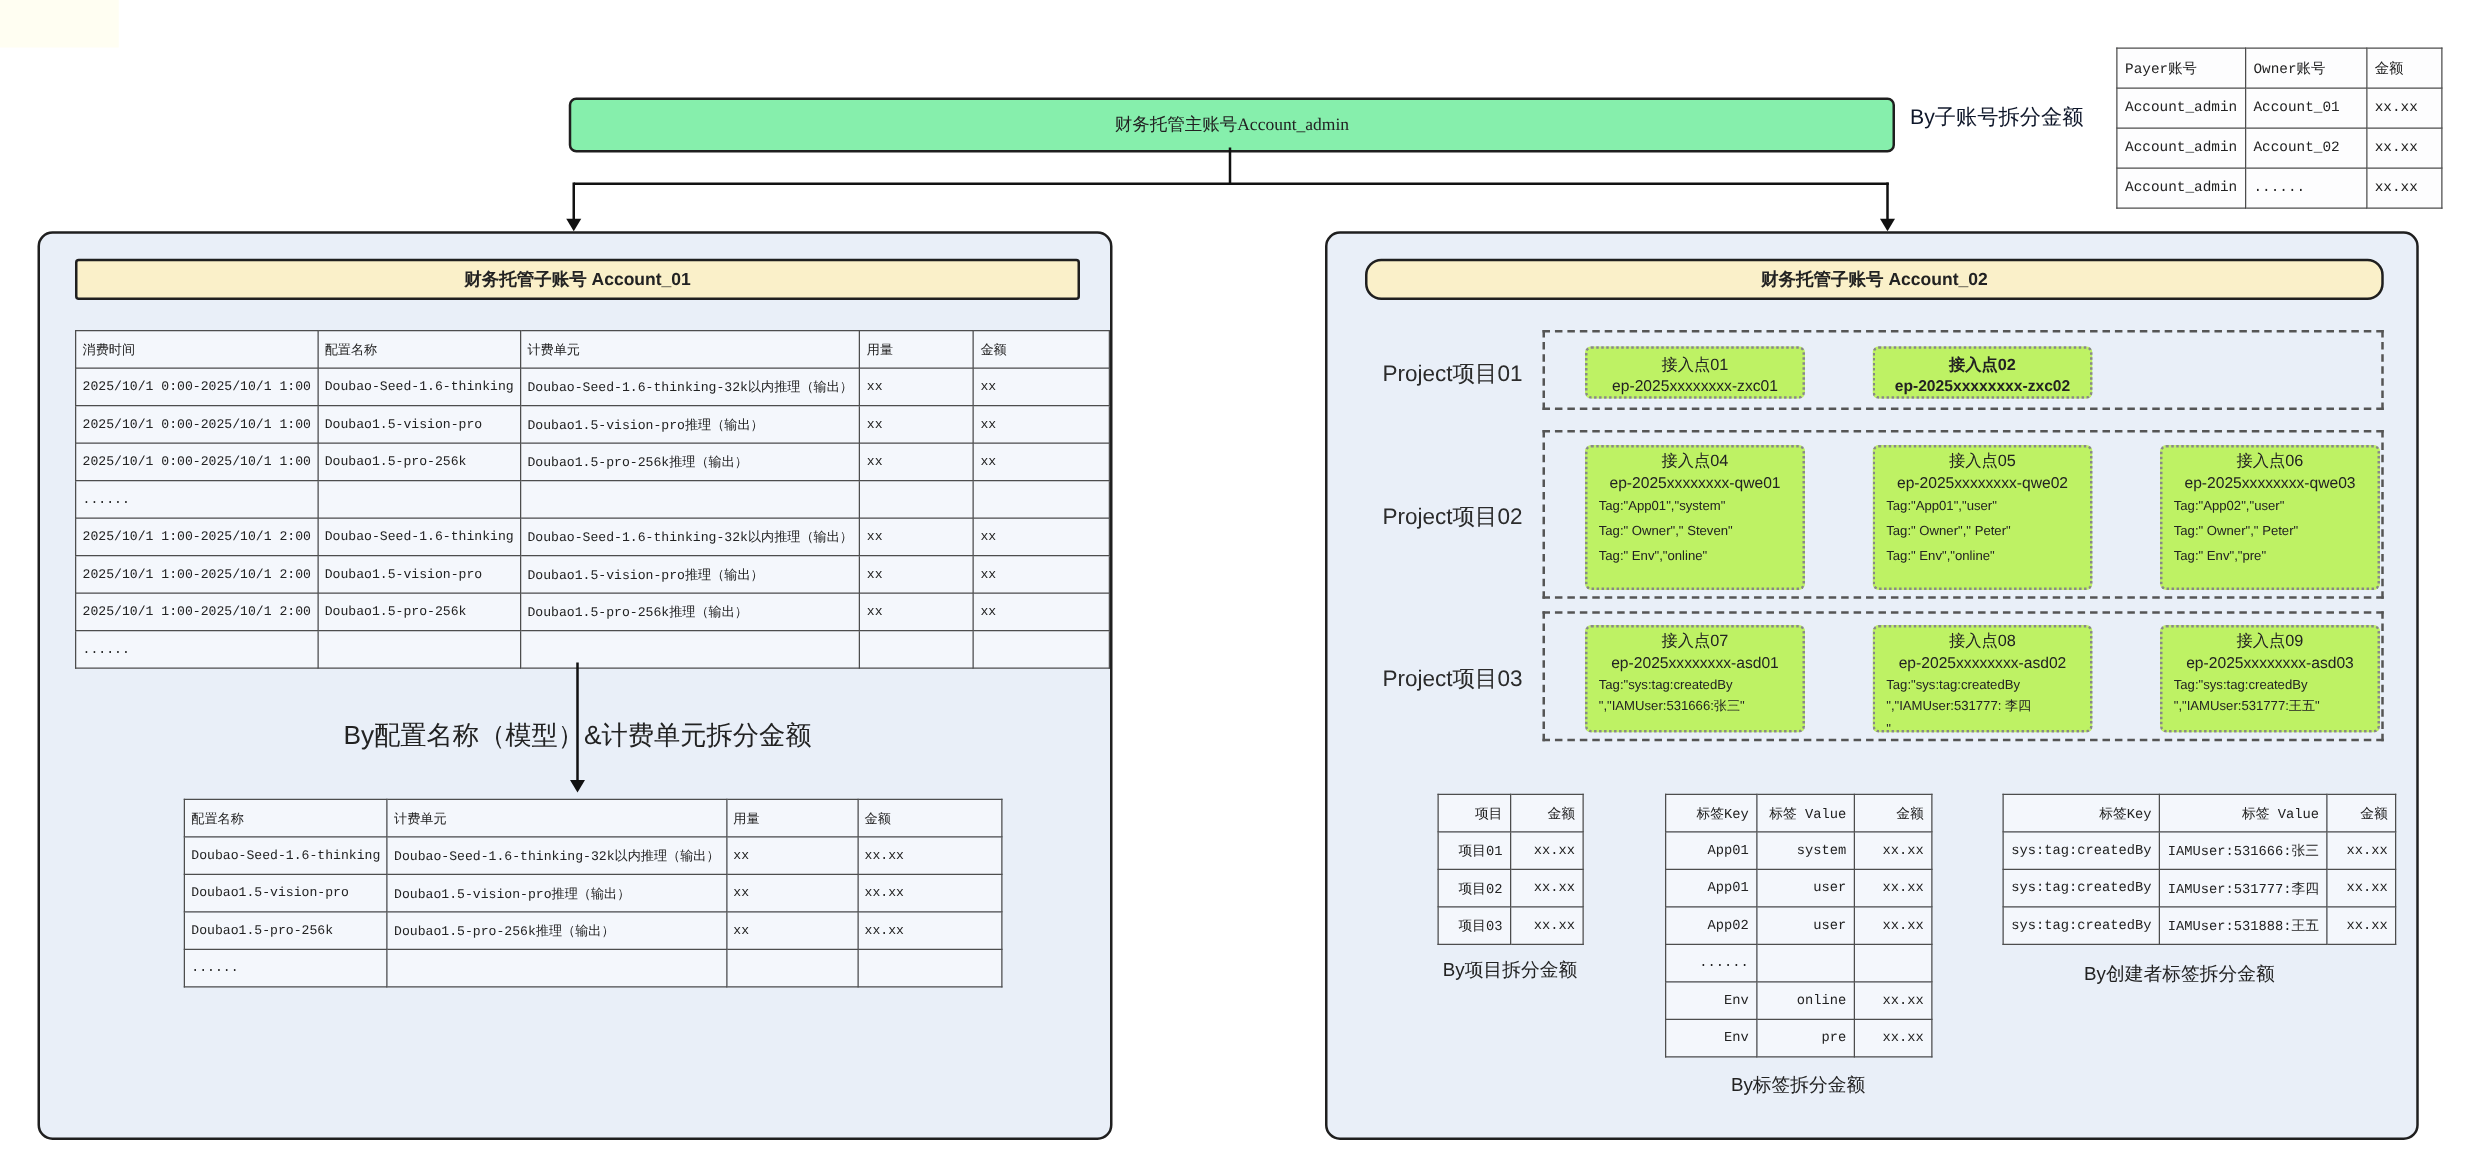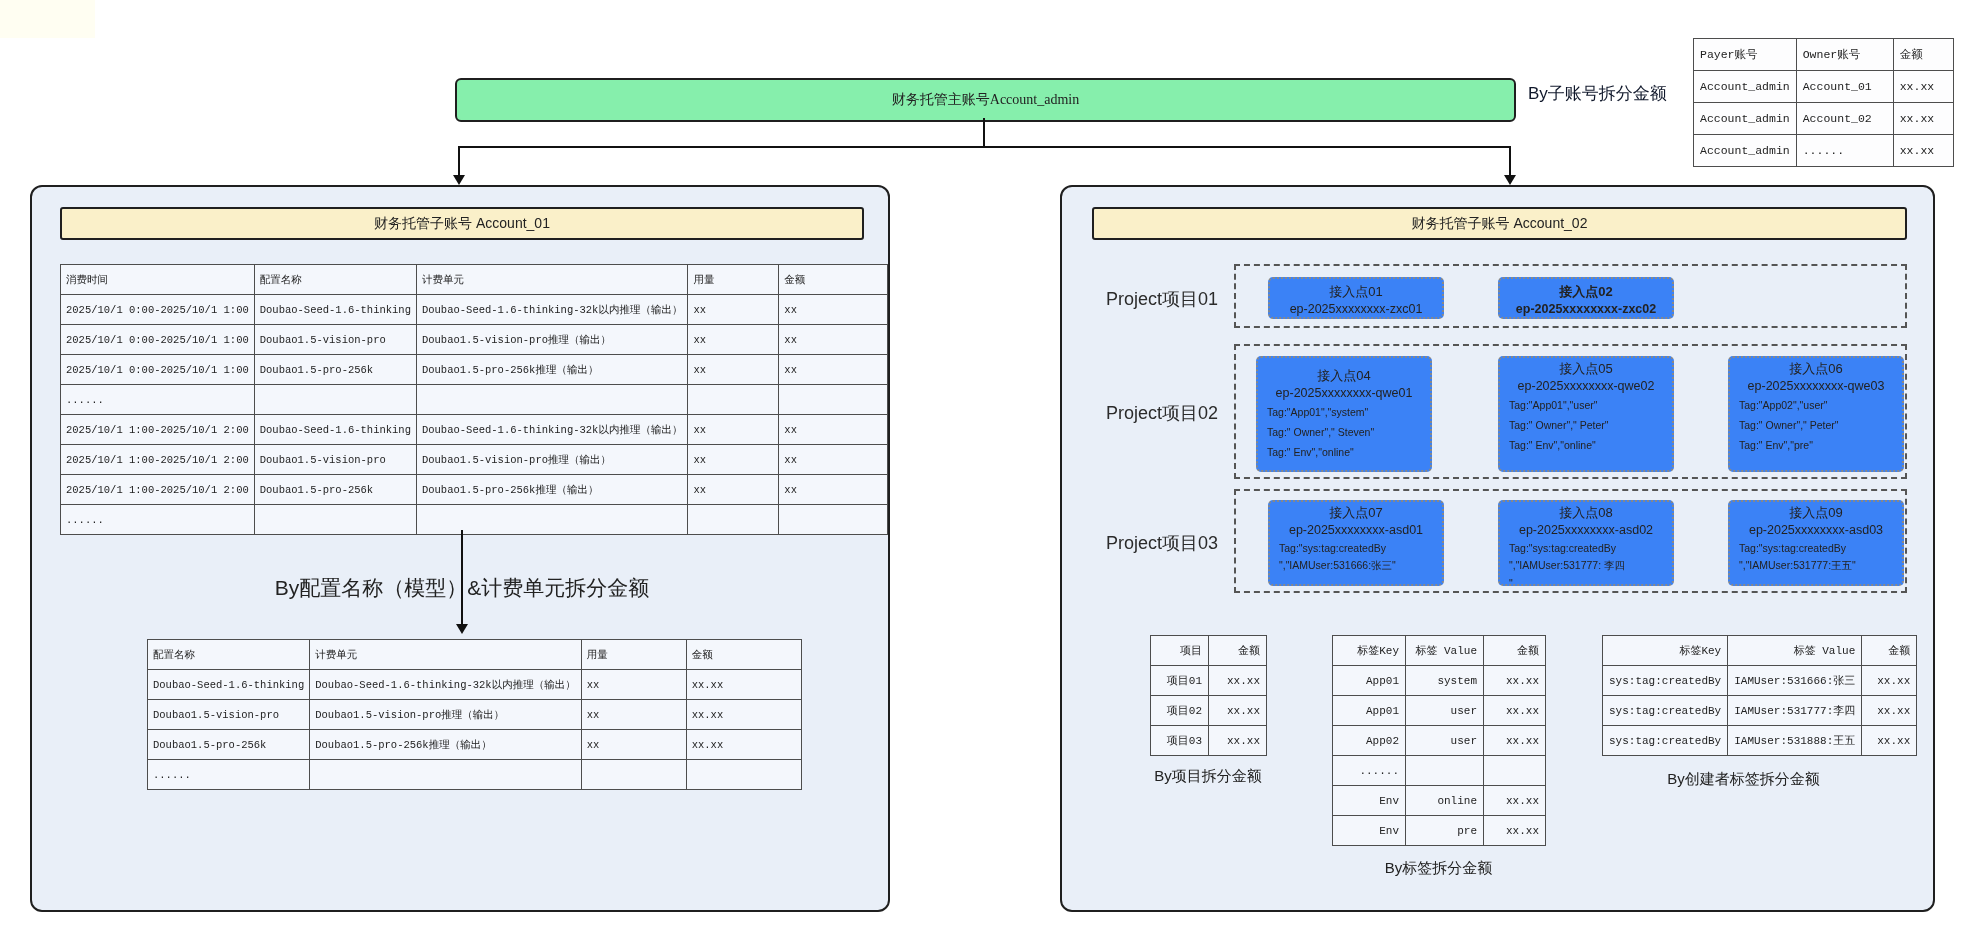--- a/index.html
+++ b/index.html
@@ -15,36 +15,36 @@
 
   
   .cline{position:absolute;background:#111;}
   .ah{position:absolute;width:0;height:0;border-left:6px solid transparent;border-right:6px solid transparent;border-top:10px solid #111;}
 
   
   .panel{position:absolute;background:#E9EFF8;border:2px solid #1F1F1F;border-radius:12px;box-sizing:border-box;}
   .panel.left{left:30px;top:185px;width:860px;height:727px;}
   .panel.right{left:1060px;top:185px;width:875px;height:727px;}
   .panel-header{position:absolute;background:#FAF0C9;border:2px solid #1F1F1F;border-radius:3px;
-                display:flex;align-items:center;justify-content:center;font-size:14px;box-sizing:border-box;}
+                display:flex;align-items:center;justify-content:center;font-size:14px;box-sizing:border-box;font-weight:bold;}
 
   
   .dtable{position:absolute;}
   .dtable table{border-collapse:collapse;table-layout:fixed;font-family:Liberation Mono, monospace;}
   .dtable td,.dtable th{border:1px solid #4D4D4D;background:#F4F7FC;font-weight:400;text-align:left;
         font-size:10.5px;padding:7px 5px;white-space:nowrap;overflow:hidden;height:15px;box-sizing:content-box;}
   .dtable.payer td,.dtable.payer th{background:#FDFDFE;font-size:11.5px;padding:8px 6px;}
   .dtable.small td,.dtable.small th{font-size:11px;padding:7px 6px;text-align:right;}
 
   .mid-arrow-label{position:absolute;font-size:21px;white-space:nowrap;transform:translateX(-50%);}
 
   
   .proj-label{position:absolute;left:44px;font-size:18px;color:#2b2b2b;white-space:nowrap;}
   .proj-container{position:absolute;left:172px;width:673px;border:2px dashed #555;box-sizing:border-box;}
-  .ep-box{position:absolute;width:176px;border:2px dotted #888;border-radius:5px;background:#3b82f6;
+  .ep-box{position:absolute;width:176px;border:2px dotted #888;border-radius:5px;background:#bef264;
           box-sizing:border-box;display:flex;flex-direction:column;align-items:center;}
   .ep-box.center{justify-content:center;}
   .ep-name{font-size:13px;margin-top:2px;}
   .ep-code{font-size:12.5px;margin-top:1px;white-space:nowrap;}
   .ep-tags{width:100%;box-sizing:border-box;padding:3px 9px 0;text-align:left;font-size:10.5px;line-height:1.9;}
   .ep-tags.tight{line-height:1.65;}
   .ep-tag{white-space:nowrap;overflow:hidden;}
 
   .caption{position:absolute;font-size:15px;text-align:center;white-space:nowrap;}
 </style>
@@ -229,39 +229,39 @@
               <td></td>
               <td></td>
               <td></td>
             </tr>
           </tbody>
         </table>
       </div>
   </div>
 
   <div class="panel right">
-    <div class="panel-header" style="left:30px;top:20px;width:815px;height:33px;">
+    <div class="panel-header" style="left:30px;top:20px;width:815px;height:33px;border-radius:13px;">
       <span>财务托管子账号 Account_02</span>
     </div>
 
     <div class="proj-label" style="top:100px;">Project项目01</div>
     <div class="proj-container" style="top:77px;height:64px;">
       <div class="ep-box center" style="left:32px;top:11px;height:42px;">
         <div class="ep-name">接入点01</div>
         <div class="ep-code">ep-2025xxxxxxxx-zxc01</div>
       </div>
       <div class="ep-box center" style="left:262px;top:11px;height:42px;font-weight:bold;">
         <div class="ep-name">接入点02</div>
         <div class="ep-code">ep-2025xxxxxxxx-zxc02</div>
       </div>
     </div>
 
     <div class="proj-label" style="top:214px;">Project项目02</div>
     <div class="proj-container" style="top:157px;height:135px;">
-      <div class="ep-box" style="left:20px;top:10px;height:116px;justify-content:center;">
+      <div class="ep-box" style="left:32px;top:10px;height:116px;">
         <div class="ep-name">接入点04</div>
         <div class="ep-code">ep-2025xxxxxxxx-qwe01</div>
         <div class="ep-tags">
           <div class="ep-tag">Tag:"App01","system"</div>
           <div class="ep-tag">Tag:" Owner"," Steven"</div>
           <div class="ep-tag">Tag:" Env","online"</div>
         </div>
       </div>
       <div class="ep-box" style="left:262px;top:10px;height:116px;">
         <div class="ep-name">接入点05</div>

